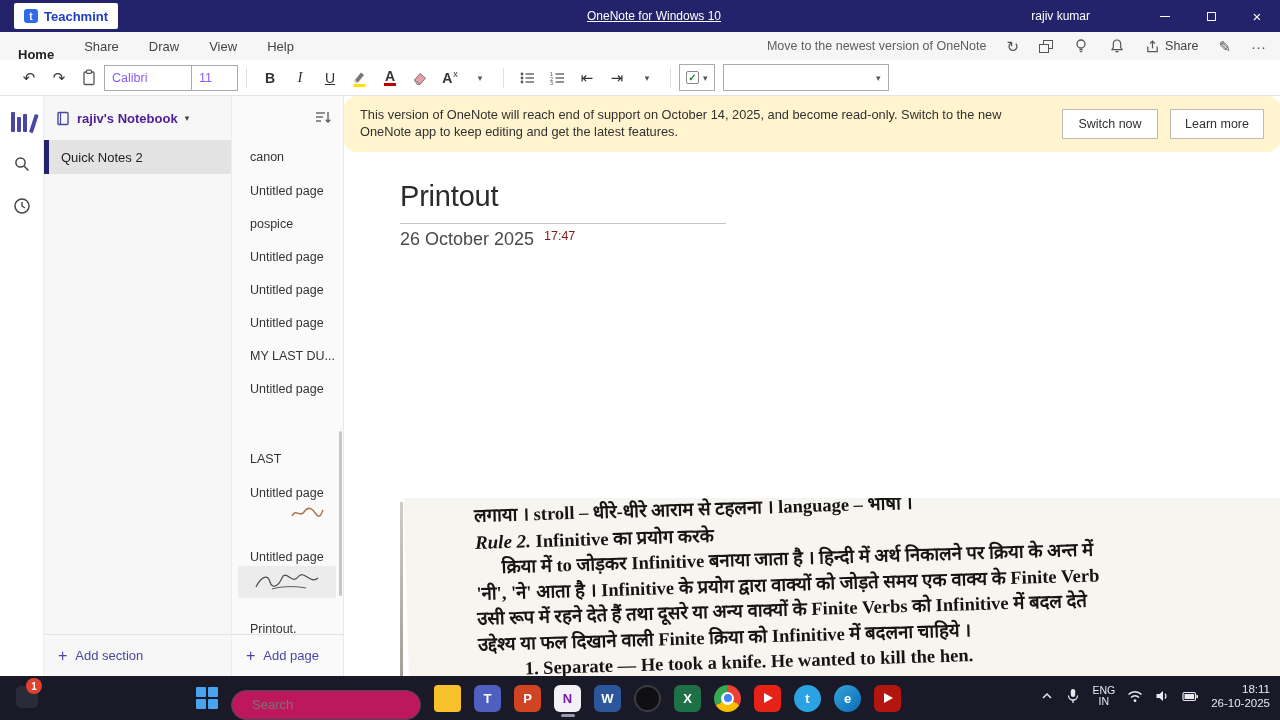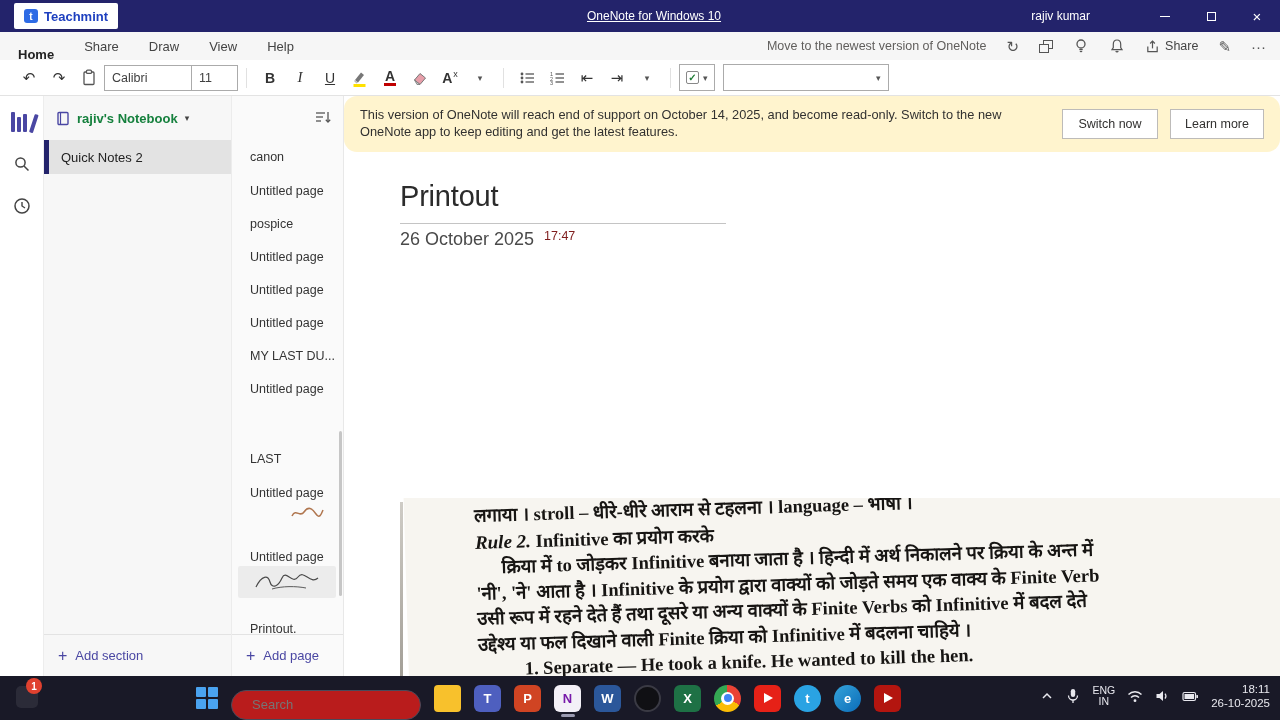--- a/index.html
+++ b/index.html
@@ -26,42 +26,42 @@
   .rico { font-size:15px; line-height:1; color:#555; }
   .wc { position:relative; width:14px; height:13px; display:inline-block; }
   .wc i { position:absolute; border:1px solid #555; width:10px; height:9px; background:#f6f6f6; }
   .wc i:first-child { right:0; top:0; } .wc i:last-child { left:0; bottom:0; }
   #share-group { display:flex; align-items:center; gap:5px; font-size:12.5px; color:#444; }
 
   
   #toolbar { position:absolute; left:0; top:60px; width:1280px; height:36px; background:#fff; border-bottom:1px solid #e3e3e3; display:flex; align-items:center; padding-left:14px; }
   .tbtn { min-width:30px; height:28px; display:flex; align-items:center; justify-content:center; color:#333; font-size:15px; }
   .sep { width:1px; height:20px; background:#e1e1e1; margin:0 8px; }
-  .fontbox { height:26px; border:1px solid #ababab; background:#fff; font-size:12.5px; color:#404040; display:flex; align-items:center; padding:0 7px; }
+  .fontbox { height:26px; border:1px solid #ababab; background:#fff; font-size:12.5px; color:#8b5cf6; display:flex; align-items:center; padding:0 7px; }
   #font-family-box { width:88px; } #font-size-box { width:46px; border-left:none;text-align:right; }
   .b-btn { font-weight:bold; font-size:14px; }
   .i-btn { font-style:italic; font-family:"Liberation Serif",serif; font-size:15px; }
   .u-btn { text-decoration:underline; font-size:14px; }
   .a-color { font-size:14px; font-weight:bold; border-bottom:3px solid #C00000; line-height:1; padding:0 1px; }
   .chev { font-size:9px; color:#555; }
   .cf-x { font-size:9px; margin-left:1px; margin-top:-8px; }
   #tag-box { height:27px; border:1px solid #ababab; display:flex; align-items:center; gap:4px; padding:0 6px; background:#fff; }
   #tag-check { width:13px; height:13px; border:1.5px solid #888; border-radius:2px; font-size:10px; color:#1e7b34; display:flex; align-items:center; justify-content:center; font-weight:bold; }
   #wide-select { width:166px; height:27px; border:1px solid #ababab; background:#fff; display:flex; align-items:center; justify-content:flex-end; padding:0 7px; margin-left:8px; }
 
   
   #leftrail { position:absolute; left:0; top:96px; width:44px; bottom:44px; background:#fff; border-right:1px solid #ededed; }
   .railbtn { position:absolute; left:0; width:44px; height:36px; display:flex; align-items:center; justify-content:center; }
   #books-icon { display:flex; align-items:flex-end; gap:2px; }
   #books-icon i { display:block; width:4px; background:#4A47A3; border-radius:1px; }
 
   
   #sections { position:absolute; left:44px; top:96px; width:188px; bottom:44px; background:#f7f7f7; border-right:1px solid #ececec; }
   #nb-header { position:absolute; left:0; top:0; width:100%; height:44px; display:flex; align-items:center; gap:7px; padding-left:12px; }
-  #nb-name { font-size:13px; font-weight:bold; color:#15803d; }
+  #nb-name { font-size:13px; font-weight:bold; color:#4c1d95; }
   #nb-caret { font-size:9px; color:#444; }
   #section-item { position:absolute; left:0; top:44px; width:100%; height:34px; background:#e3e3e3; display:flex; align-items:center; }
   #section-bar { width:5px; height:100%; background:#23236B; }
   #section-label { font-size:13px; color:#222; padding-left:12px; }
   .addrow { position:absolute; left:0; bottom:0; width:100%; height:42px; border-top:1px solid #e3e3e3; display:flex; align-items:center; gap:8px; padding-left:14px; color:#4A47A3; font-size:13px; }
   .addrow .plus { font-size:16px; }
 
   
   #pages { position:absolute; left:232px; top:96px; width:112px; bottom:44px; background:#fafafa; border-right:1px solid #e8e8e8; }
   #sort-icon { position:absolute; right:12px; top:14px; }
@@ -90,21 +90,21 @@
   .ind { text-indent:26px; }
   .lastline { padding-left:46px; }
 
   
   #taskbar { position:absolute; left:0; bottom:0; width:1280px; height:44px; background:#191927; }
   #tray-app { position:absolute; left:16px; top:10px; width:22px; height:22px; background:#2b2b38; border-radius:5px; }
   #badge { position:absolute; left:26px; top:2px; width:16px; height:16px; border-radius:50%; background:#E0412F; color:#fff; font-size:10px; font-weight:bold; display:flex; align-items:center; justify-content:center; }
   #tb-center { position:absolute; left:196px; top:0; height:44px; display:flex; align-items:center; gap:13px; }
   #start-icon { width:22px; height:22px; display:grid; grid-template-columns:10px 10px; grid-template-rows:10px 10px; gap:1.5px; }
   #start-icon i { background:#4AA3F0; border-radius:1px; }
-  #search-pill { width:190px; height:30px; border-radius:15px; background:#b91c1c; border:1px solid #4a4a5a; display:flex; align-items:center; gap:8px; padding:0 6px 0 12px;margin-top:13px; }
+  #search-pill { width:190px; height:30px; border-radius:15px; background:#be185d; border:1px solid #4a4a5a; display:flex; align-items:center; gap:8px; padding:0 6px 0 12px;margin-top:13px; }
   #search-input { flex:1; background:transparent; border:none; outline:none; color:#cfcfda; font-size:13px; font-family:"Liberation Sans",sans-serif; }
   .pilldot { width:17px; height:17px; border-radius:50%; }
   #dot-weather { background:radial-gradient(circle at 35% 35%, #ffd97a, #e8a23c); }
   #dot-bing { background:radial-gradient(circle at 35% 35%, #ff7a5c, #c53a22); }
   .slot { position:relative; height:44px; display:flex; align-items:center; }
   .app { width:27px; height:27px; border-radius:6px; display:flex; align-items:center; justify-content:center; font-size:13px; font-weight:bold; color:#fff; }
   .slot.active::after { content:""; position:absolute; bottom:3px; left:50%; transform:translateX(-50%); width:14px; height:3px; border-radius:2px; background:#9a9ab0; }
   .tri { width:0; height:0; border-left:9px solid #fff; border-top:5.5px solid transparent; border-bottom:5.5px solid transparent; margin-left:2px; }
   #app-chrome { border-radius:50%; background:conic-gradient(#EA4335 0 33%, #FBBC05 33% 66%, #34A853 66% 100%); position:relative; }
   #app-chrome i { width:13px; height:13px; border-radius:50%; background:#fff; display:flex; align-items:center; justify-content:center; }

